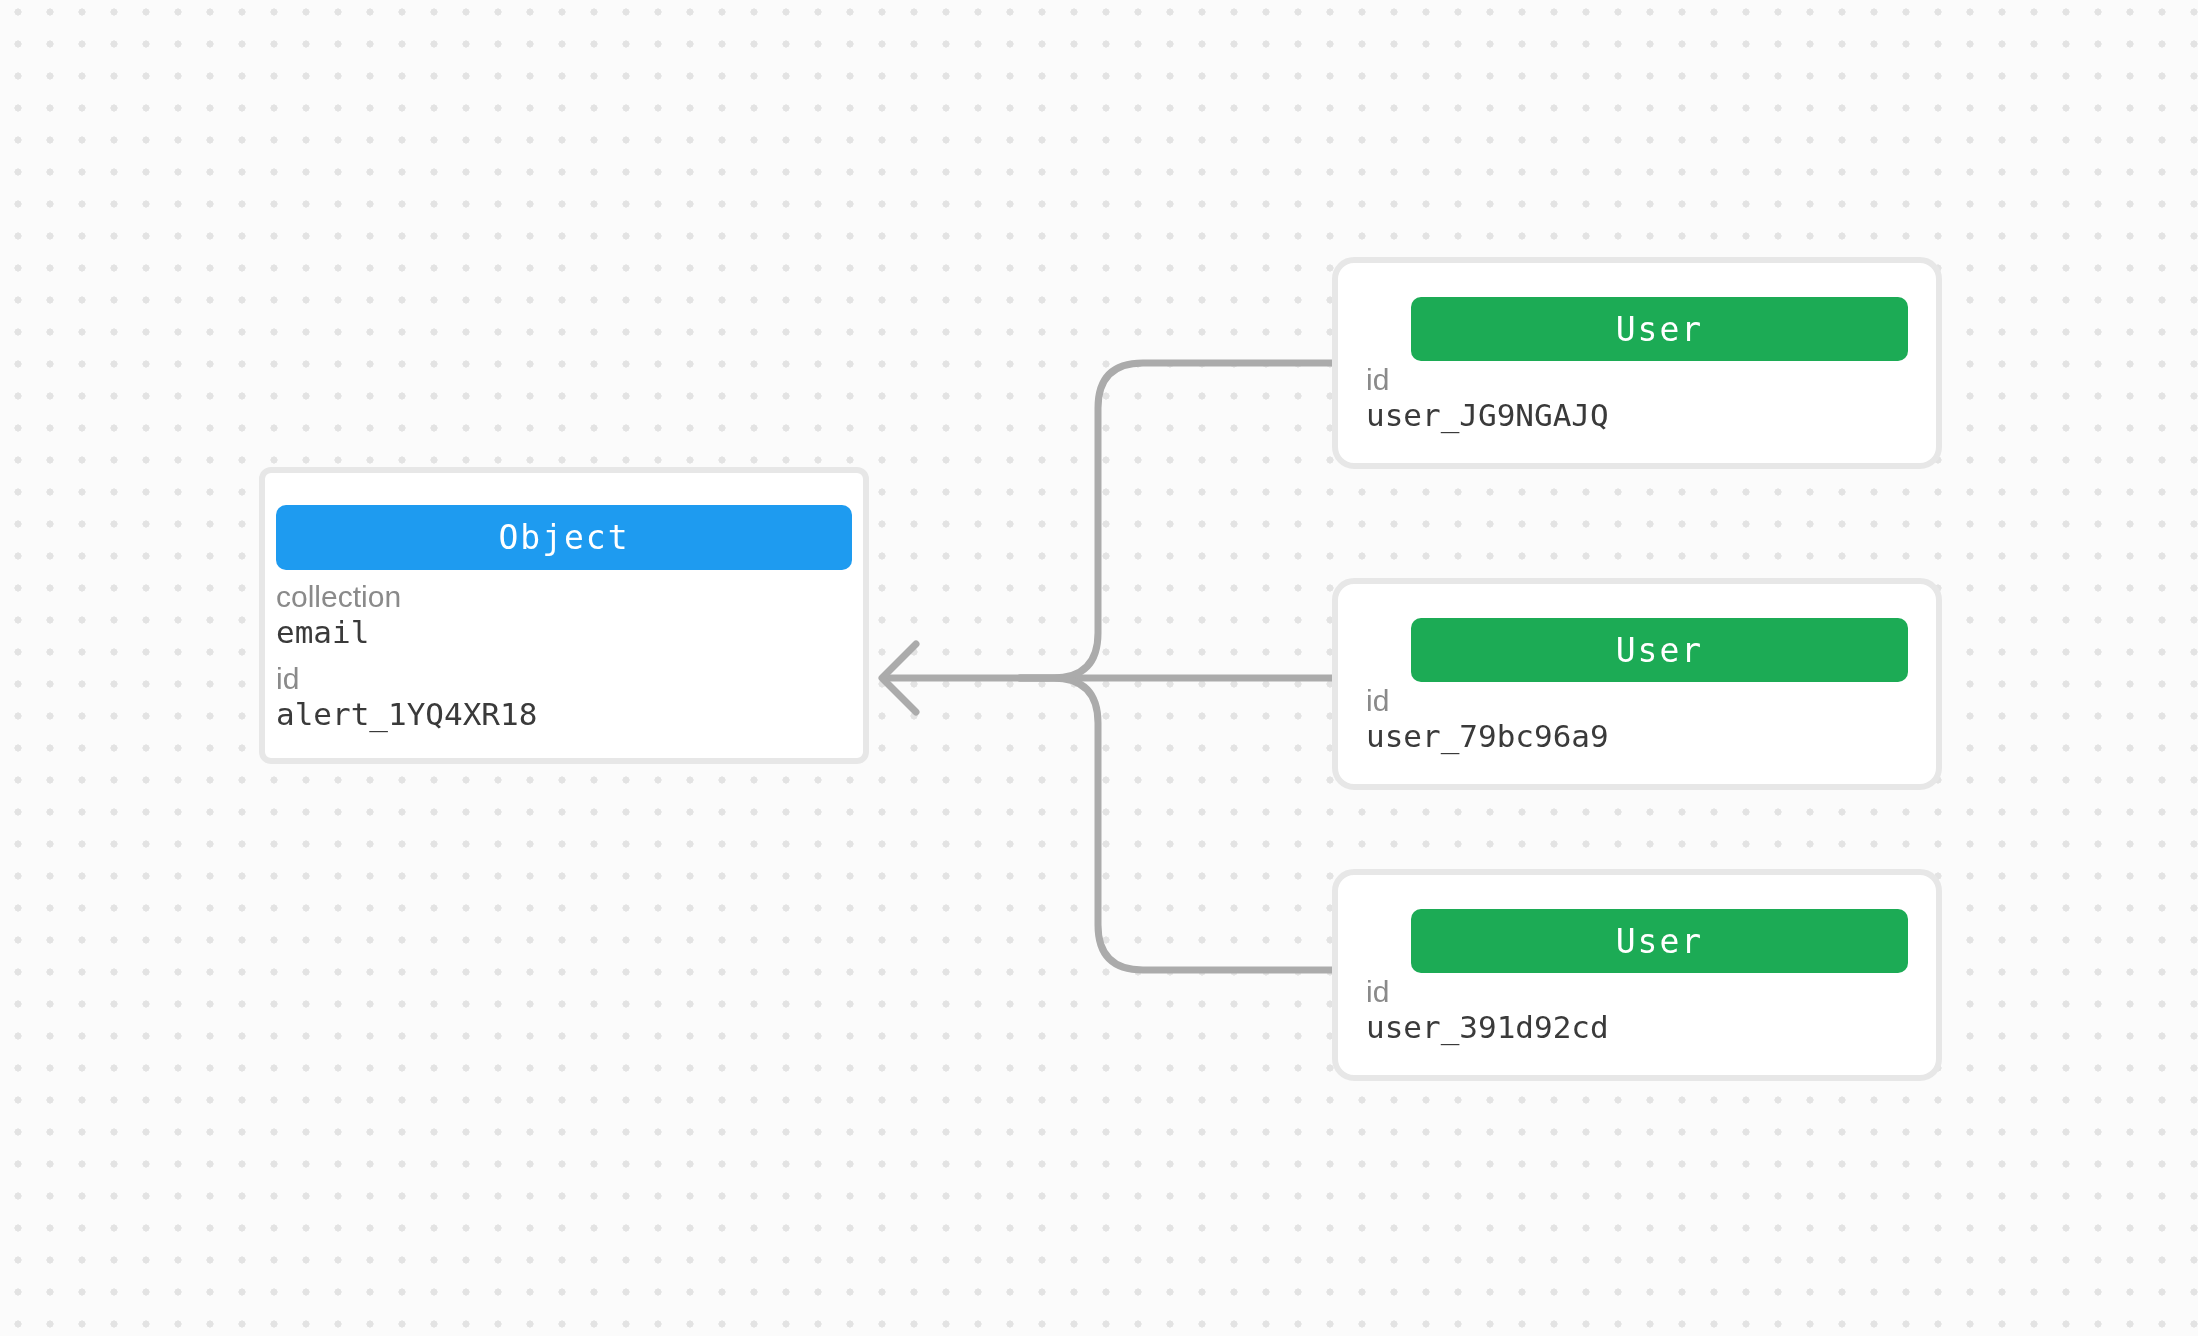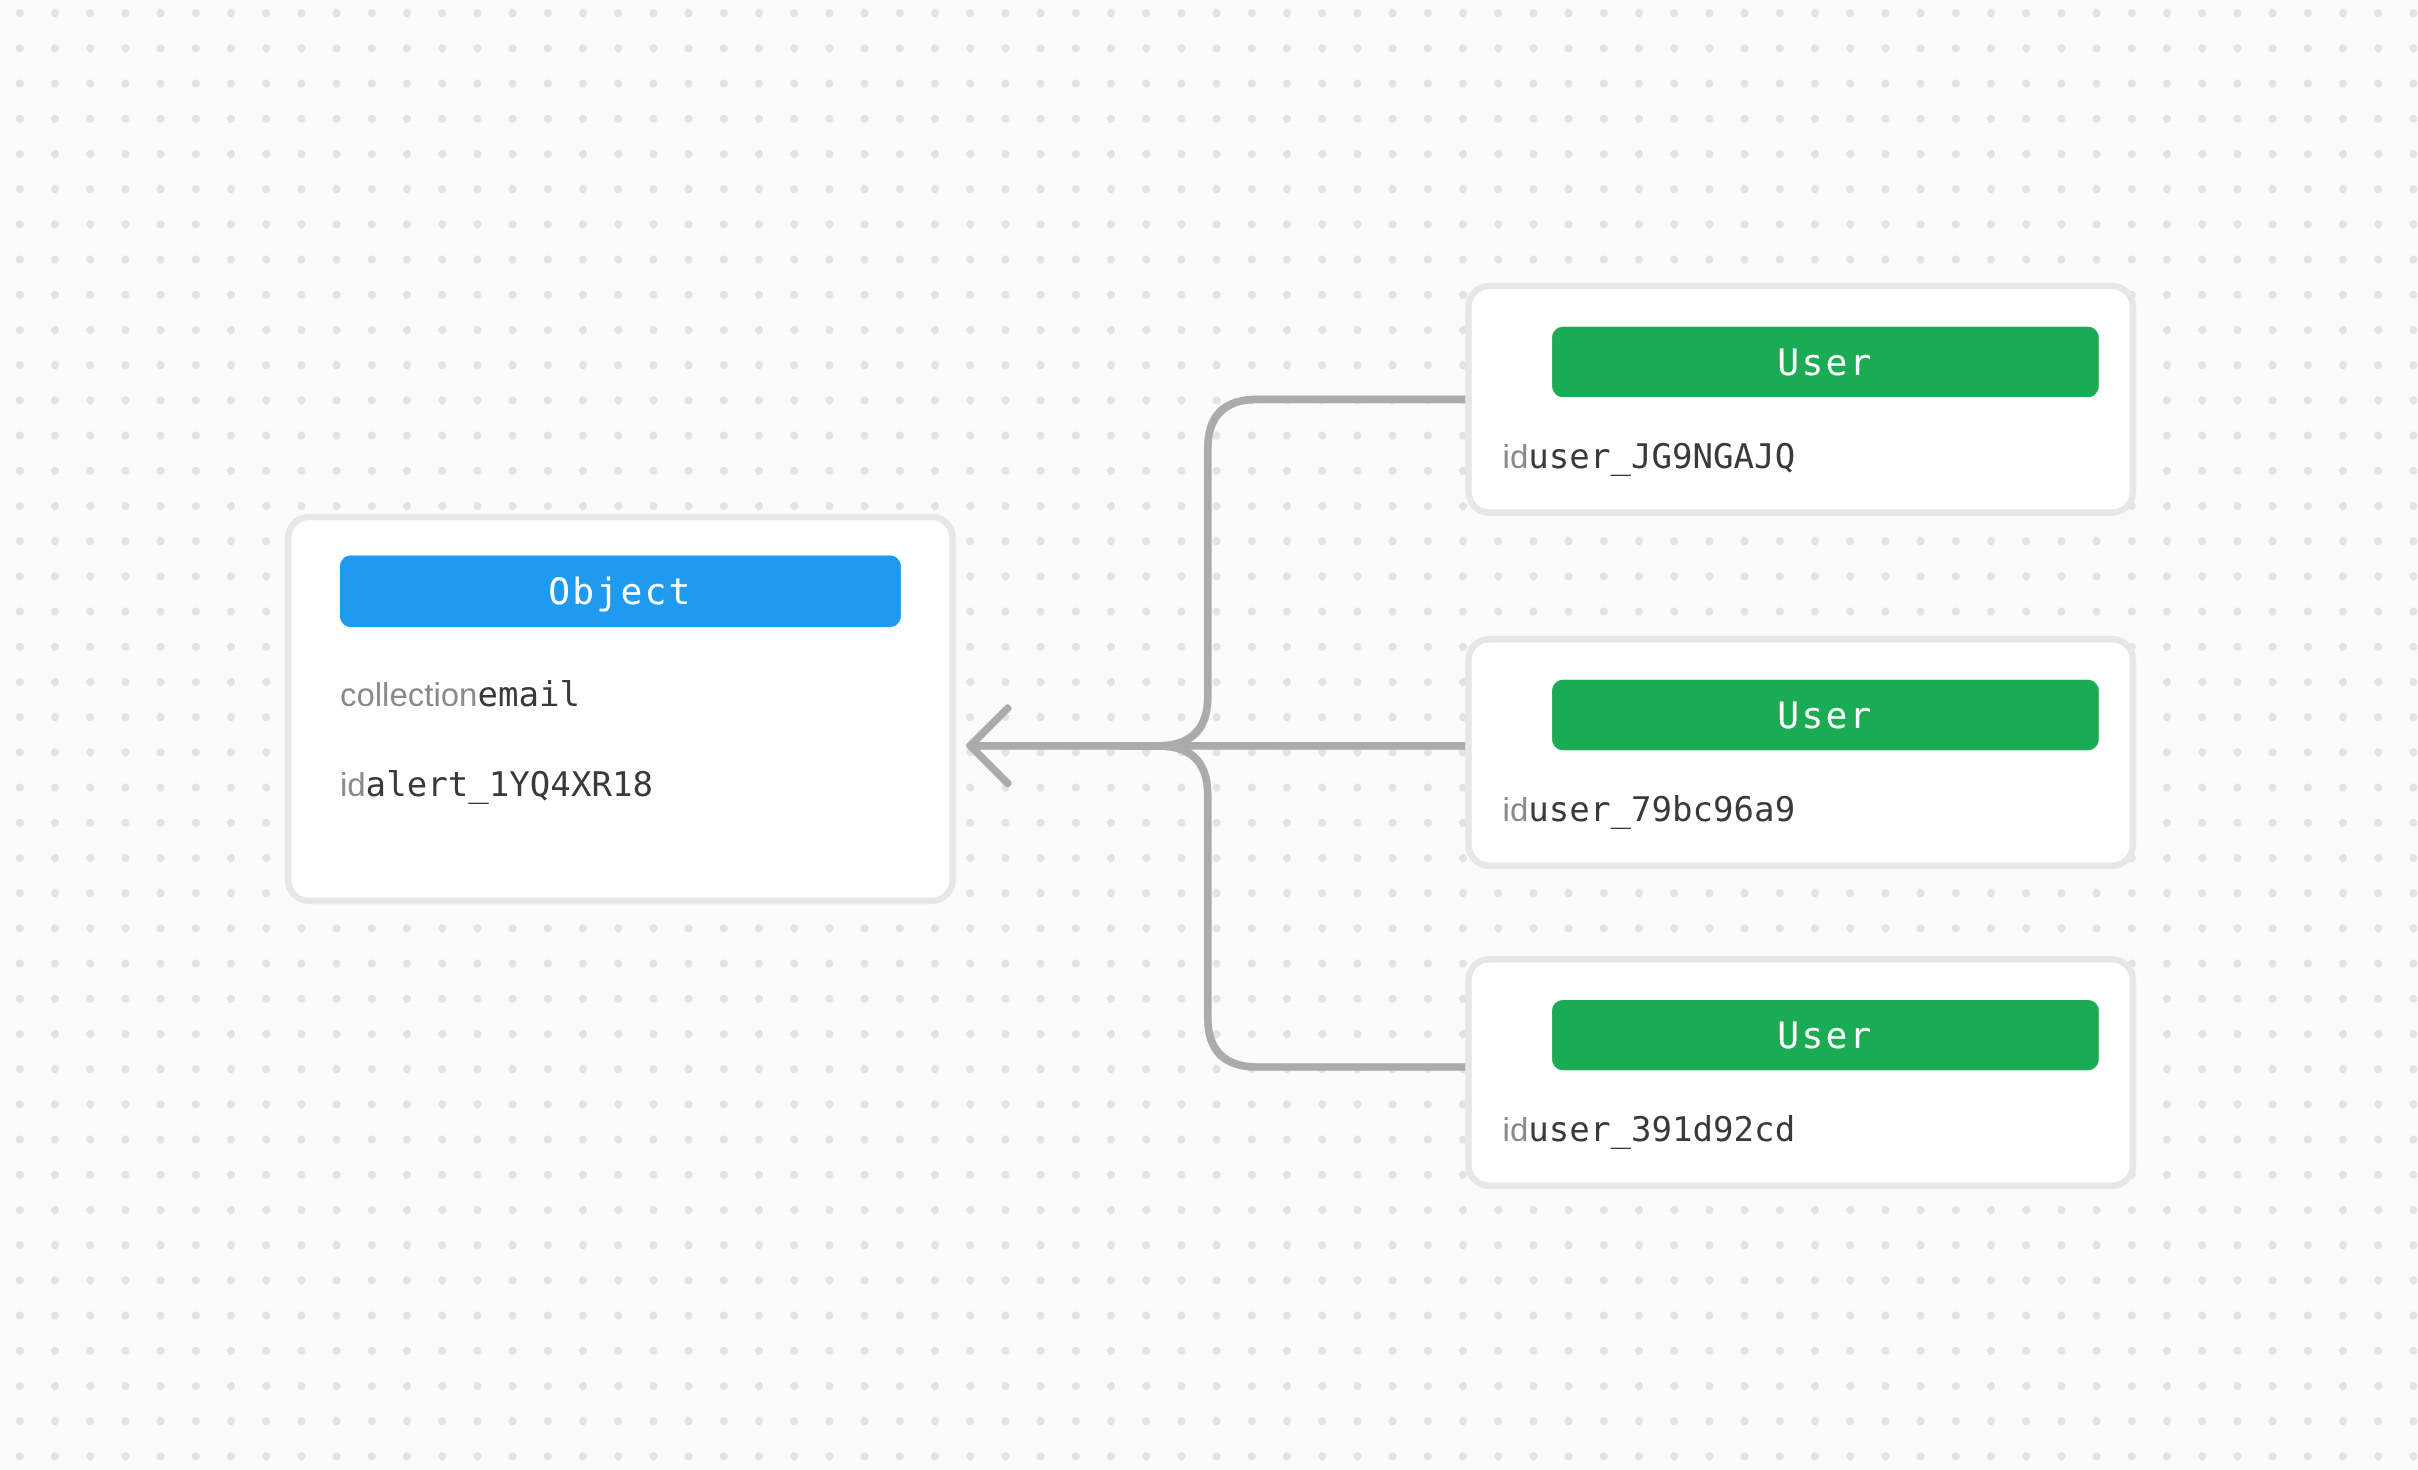--- a/index.html
+++ b/index.html
@@ -16,32 +16,32 @@
     background-size:32px 32px;
     background-position:2px -4px;
     font-family:"Liberation Sans", sans-serif;
   }
   svg.edges{position:absolute;left:0;top:0;width:2198px;height:1336px;}
   svg.edges path{fill:none;stroke:var(--edge);stroke-width:7;stroke-linecap:round;stroke-linejoin:round;}
   .card{
     position:absolute; background:var(--card-bg);
     border:6px solid var(--card-border); border-radius:22px;
   }
-  .object-card{left:259px; top:467px; width:610px; height:355px; padding:32px 44px 0;}
+  .object-card{left:259px; top:467px; width:610px; height:297px; padding:32px 11px 0;border-radius:12px;}
   .user-card{left:1332px; width:610px; height:212px; padding:34px 28px 0;}
   .hdr{
     height:64px; border-radius:10px; display:flex; align-items:center; justify-content:center;
     color:var(--header-text); font-family:"DejaVu Sans Mono", monospace;
     font-size:33px; letter-spacing:2px;
   }
   .object-card .hdr{height:65px; background:var(--object-header-bg); margin-bottom:44px;}
   .user-card .hdr{background:var(--user-header-bg); margin-bottom:36px;margin-left:45px;}
   .row{
-    display:flex; align-items:baseline; justify-content:flex-start;
-    height:36px; margin-bottom:12px;
+    display:flex; align-items:baseline; justify-content:flex-end;
+    height:36px; margin-bottom:12px;flex-direction:column;
   }
   .object-card .row.first{margin-bottom:46px;}
   .lbl{font-size:30px; color:var(--label);}
   .val{font-family:"DejaVu Sans Mono", monospace; font-size:31px; color:var(--value); white-space:pre;}
 </style>
 </head>
 <body>
 
 <div class="canvas">
 

